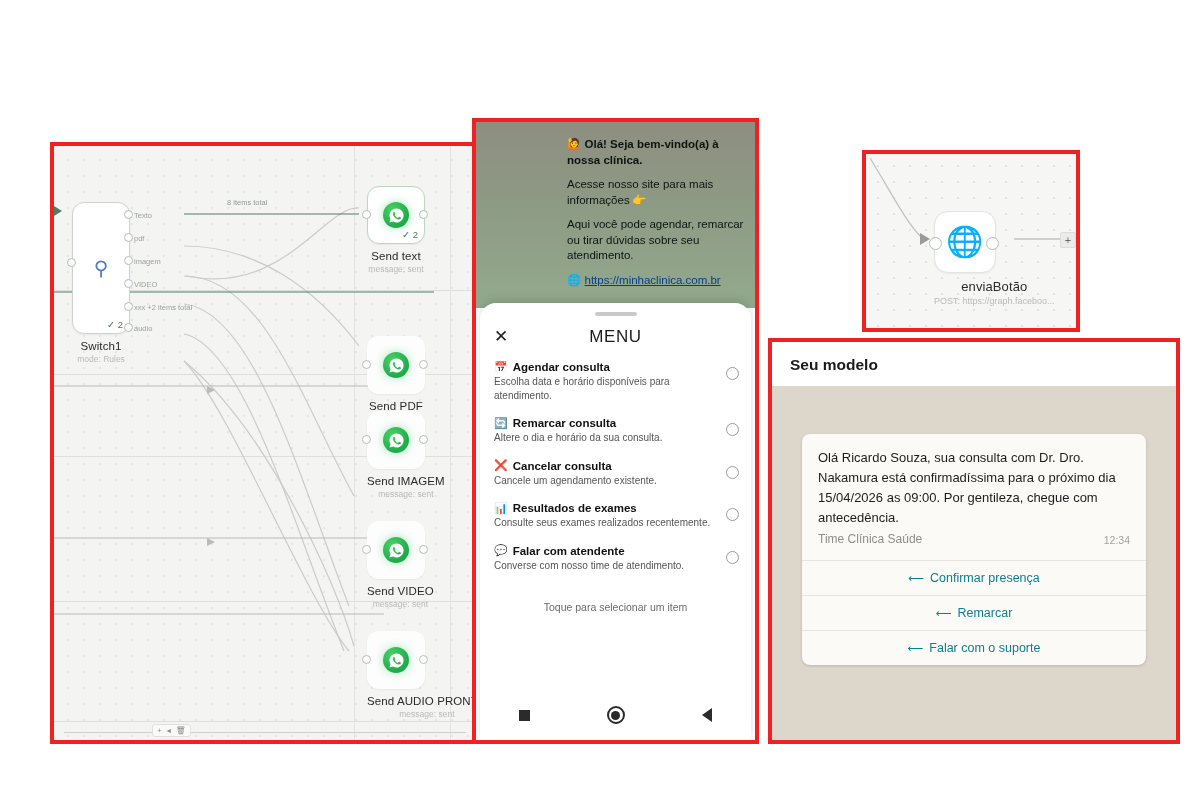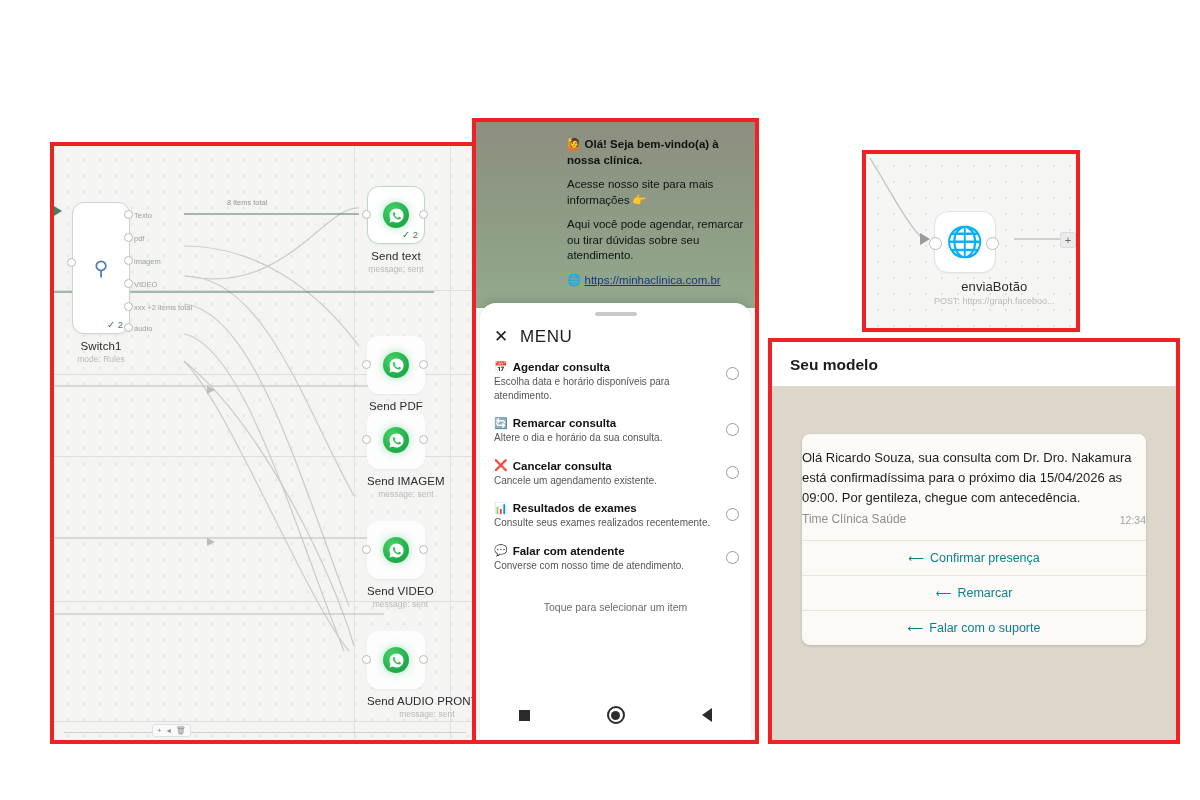--- a/index.html
+++ b/index.html
@@ -78,21 +78,21 @@
   .bubble-txt b{font-weight:bold;}
   .bubble-txt .muted{display:block;margin-top:9px;}
   .lnk{color:#0b3b8c;text-decoration:underline;}
   .sheet{
     position:absolute;left:4px;right:4px;top:181px;bottom:0;
     background:#fff;border-radius:16px 16px 0 0;box-shadow:0 -3px 10px rgba(0,0,0,.13);
   }
   .grabber{width:42px;height:4px;border-radius:3px;background:#c9c9c9;margin:9px auto 0;}
   .sheet-head{display:flex;align-items:center;padding:10px 14px 6px;}
   .sheet-x{font-size:17px;color:#1f1f1f;width:26px;cursor:pointer;}
-  .sheet-title{flex:1;text-align:left;font-size:17px;color:#1d1d1d;letter-spacing:.6px;margin-right:26px;}
+  .sheet-title{flex:1;text-align:center;font-size:17px;color:#1d1d1d;letter-spacing:.6px;margin-right:26px;}
   .mi{position:relative;padding:8px 40px 7px 14px;}
   .mi-title{font-size:11.5px;color:#111;font-weight:bold;display:flex;align-items:center;gap:5px;}
   .mi-ico{font-size:11px;line-height:1;}
   .mi-desc{font-size:10px;color:#555;line-height:13.5px;margin-top:2px;}
   .mi-radio{
     position:absolute;right:12px;top:14px;width:13px;height:13px;border-radius:50%;
     border:1.3px solid #9b9b9b;box-sizing:border-box;cursor:pointer;
   }
   .hint{text-align:center;font-size:10.5px;color:#6b6b6b;margin-top:22px;}
   .navbar{
@@ -117,21 +117,21 @@
   }
 
   
   #panel-modelo{left:768px;top:338px;width:412px;height:406px;background:#ffffff;overflow:hidden;}
   .modelo-head{padding:14px 18px 10px;font-size:15.5px;font-weight:bold;color:#1b1b1b;}
   .modelo-body{position:absolute;left:0;right:0;top:44px;bottom:0;background:#ddd6cb;}
   .card{
     position:absolute;left:30px;right:30px;top:48px;background:#fbfaf7;
     border-radius:8px;box-shadow:0 1px 3px rgba(0,0,0,.16);overflow:hidden;
   }
-  .card-body{padding:14px 0 6px;}
+  .card-body{padding:14px 16px 6px;}
   .card-text{font-size:13px;line-height:20px;color:#1d1d1d;}
   .card-meta{display:flex;align-items:flex-end;justify-content:space-between;padding:4px 0 8px;}
   .card-sign{font-size:12px;color:#8e8e8e;}
   .card-time{font-size:10.5px;color:#a2a2a2;}
   .card-btn{
     border-top:1px solid #e6e4df;text-align:center;padding:10px 0;
     font-size:12.5px;color:#0b7f8f;cursor:pointer;
     display:flex;align-items:center;justify-content:center;gap:6px;
   }
   .reply-ico{font-size:11px;color:#0b7f8f;}

